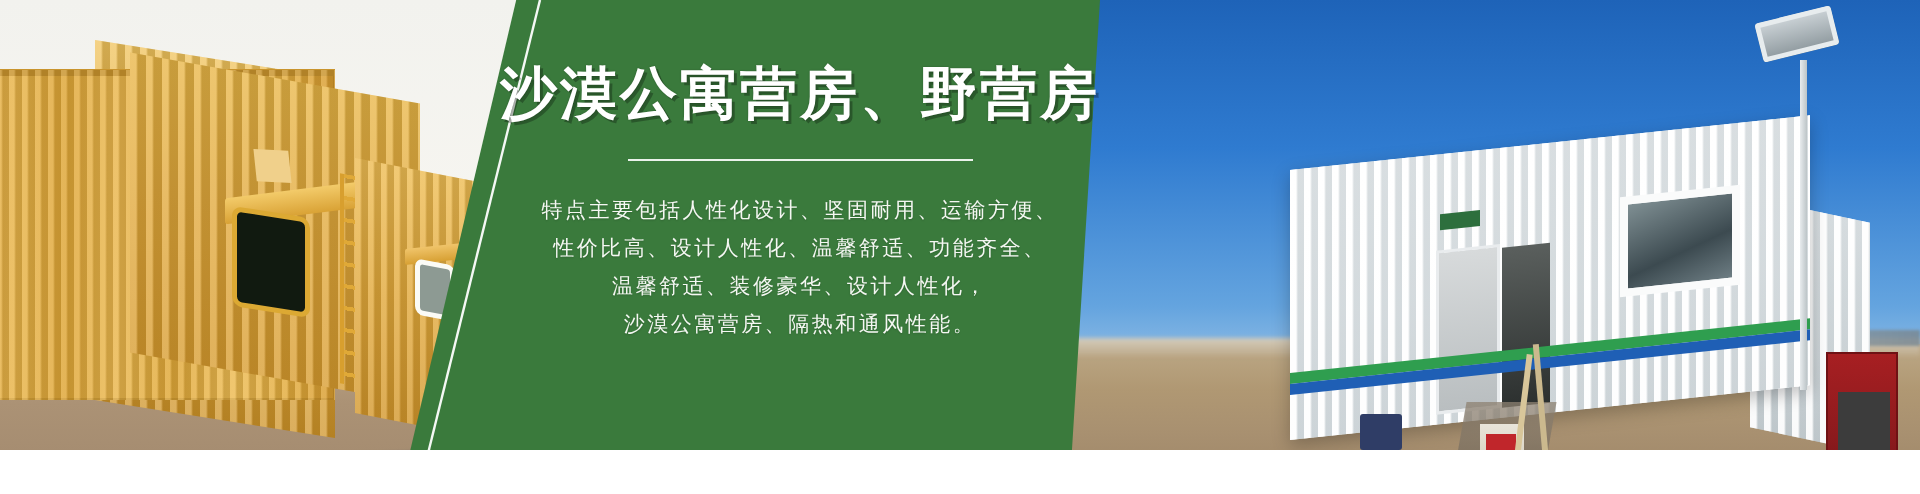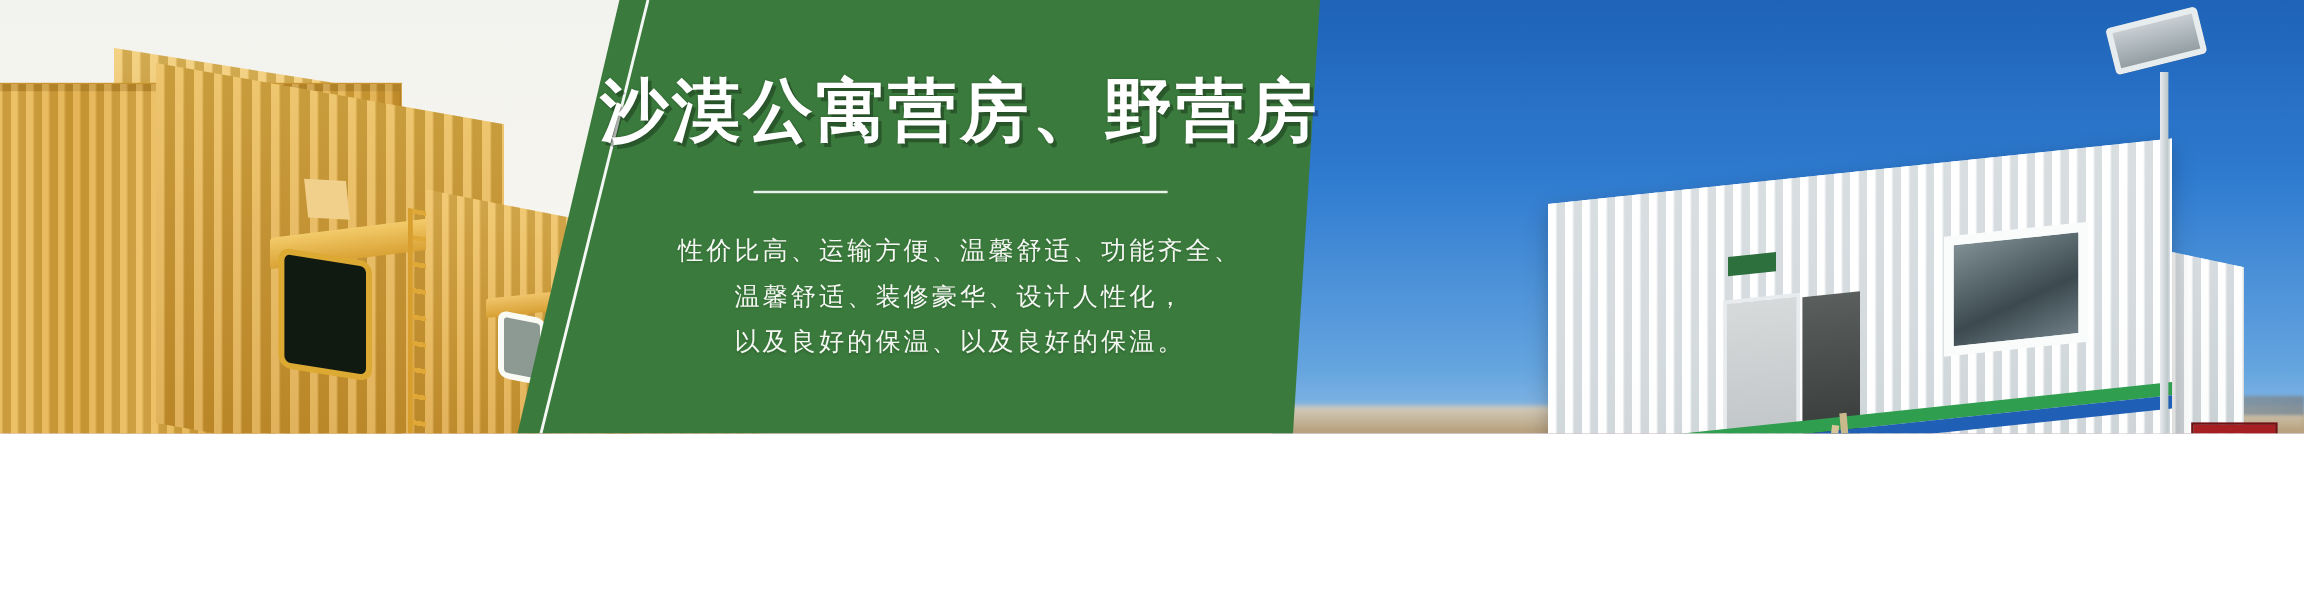--- a/index.html
+++ b/index.html
@@ -1,21 +1,21 @@
 <!DOCTYPE html>
 <html><head>
 <meta charset="utf-8">
 <title>Banner</title>
 <style>
   * { margin:0; padding:0; box-sizing:border-box; }
   html,body { width:1920px; height:494px; overflow:hidden; background:#fff; }
   body { font-family:"Liberation Sans","DejaVu Sans",sans-serif; }
 
   .banner {
-    position:relative; width:1920px; height:361px; overflow:hidden;
+    position:relative; width:1920px; height:450px; overflow:hidden;
     background:#be185d;
   }
 
   
   .photo-left {
     position:absolute; left:0; top:0; width:700px; height:494px;
     overflow:hidden;
     background:
       
       linear-gradient(180deg,#f2f2ee 0%,#f6f5f0 40%,#eeece4 55%,#eeece4 100%);
@@ -327,19 +327,20 @@
 
     <line x1="418" y1="489" x2="1072" y2="489" stroke="#ffffff" stroke-width="2.4" opacity="0.95"></line>
 
     <line x1="1075" y1="0" x2="1072" y2="18" stroke="#ffffff" stroke-width="0" opacity="0"></line>
   </svg>
 
   <div class="content">
     <div class="headline">沙漠公寓营房、野营房</div>
     <div class="divider"></div>
     <div class="desc">
-      <div>性价比高、运输方便、温馨舒适、功能齐全、</div>
+      <div>特点主要包括人性化设计、坚固耐用、运输方便、</div>
+      <div>性价比高、设计人性化、温馨舒适、功能齐全、</div>
       <div>温馨舒适、装修豪华、设计人性化，</div>
-      <div>以及良好的保温、以及良好的保温。</div>
+      <div>沙漠公寓营房、隔热和通风性能。</div>
     </div>
   </div>
 
 </div>
 
 </body></html>

